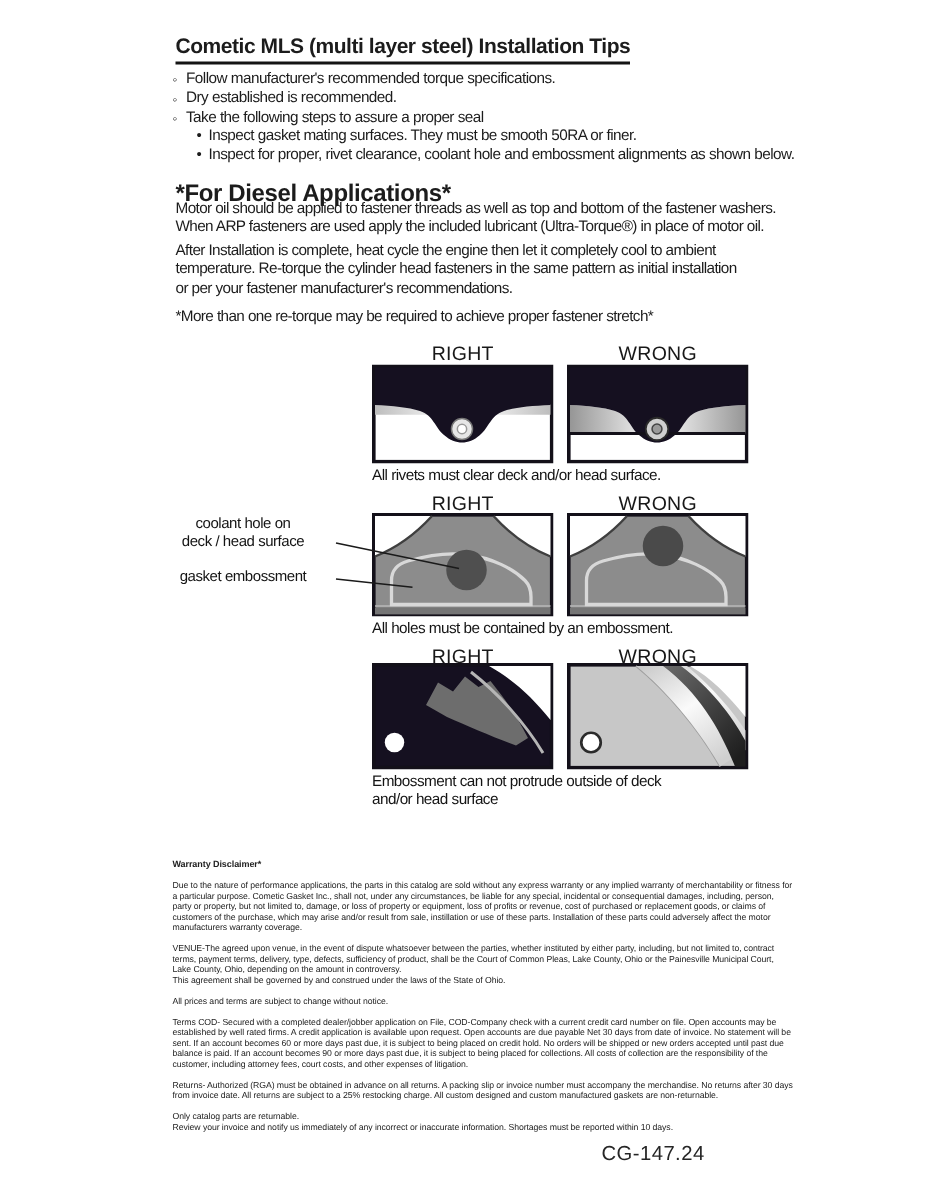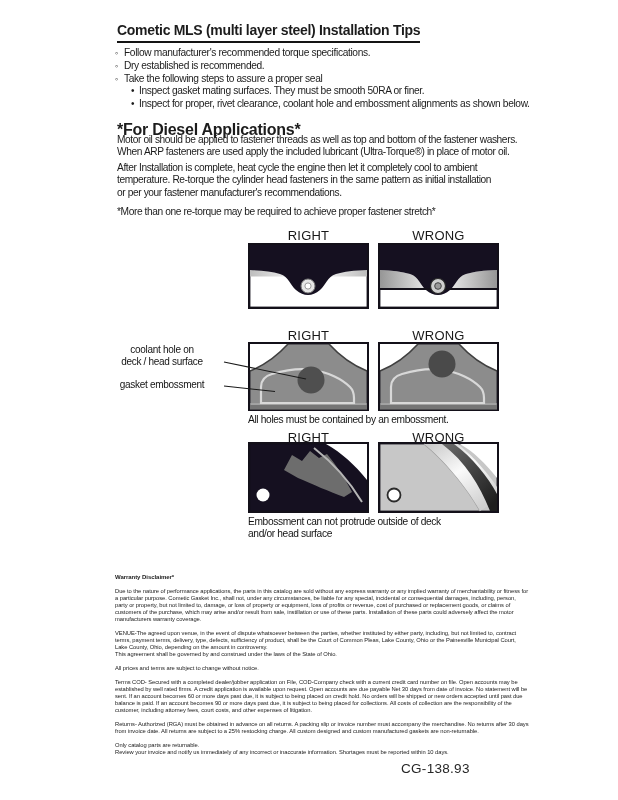--- a/index.html
+++ b/index.html
@@ -116,20 +116,21 @@
       </linearGradient>
     </defs>
     <rect x="1.2" y="1.2" width="118.6" height="63.6" fill="#ffffff" stroke="#131019" stroke-width="2.4"></rect>
     <path d="M2,27 C14,27.5 24,28.5 32,31 C41,34 42,42 48,47 C52,50.5 56,52 60,52 C64,52 68,50.5 72,47 C78,42 79,34 88,31 C96,28.5 106,27.5 119,27 L119,46 L2,46 Z" fill="url(#g1w)"></path>
     <path d="M2,2 L119,2 L119,27 C106,27.5 96,28.5 88,31 C79,34 78,42 72,47 C68,50.5 64,52 60,52 C56,52 52,50.5 48,47 C42,42 41,34 32,31 C24,28.5 14,27.5 2,27 Z" fill="#151020"></path>
     <path d="M2,46 L119,46" stroke="#131019" stroke-width="2"></path>
     <circle cx="60" cy="43" r="7.5" fill="#cfcfcf" stroke="#2a2a2a" stroke-width="1.2"></circle>
     <circle cx="60" cy="43" r="3.3" fill="#9a9a9a" stroke="#444" stroke-width="1"></circle>
   </svg>
 
+  <div class="abs caption cap1">All rivets must clear deck and/or head surface.</div>
 
   <div class="abs dlabel row2-labels at-left-box">RIGHT</div>
   <div class="abs dlabel row2-labels at-right-box">WRONG</div>
 
   <div class="abs side-label coolant-label">coolant hole on
 deck / head surface</div>
   <div class="abs side-label emboss-label">gasket embossment</div>
 
   <svg class="abs connector" width="95" height="42" viewBox="0 0 95 42">
     <path d="M4,7 L86,24" stroke="#1a1a1a" stroke-width="1.1"></path>
@@ -201,15 +202,15 @@
     <p>Due to the nature of performance applications, the parts in this catalog are sold without any express warranty or any implied warranty of merchantability or fitness for a particular purpose.  Cometic Gasket Inc., shall not, under any circumstances, be liable for any special, incidental or consequential damages, including, person, party or property, but not limited to, damage, or loss of property or equipment, loss of profits or revenue, cost of purchased or replacement goods, or claims of customers of the purchase, which may arise and/or result from sale, instillation or use of these parts.  Installation of these parts could adversely affect the motor manufacturers warranty coverage.</p>
     <p>VENUE-The agreed upon venue, in the event of dispute whatsoever between the parties, whether instituted by either party, including, but not limited to, contract terms, payment terms, delivery, type, defects, sufficiency of product, shall be the Court of Common Pleas, Lake County, Ohio or the Painesville Municipal Court, Lake County, Ohio, depending on the amount in controversy.
 This agreement shall be governed by and construed under the laws of the State of Ohio.</p>
     <p>All prices and terms are subject to change without notice.</p>
     <p>Terms COD- Secured with a completed dealer/jobber application on File, COD-Company check with a current credit card number on file.  Open accounts may be established by well rated firms.  A credit application is available upon request.  Open accounts are due payable Net 30 days from date of invoice.  No statement will be sent.  If an account becomes 60 or more days past due, it is subject to being placed on credit hold.  No orders will be shipped or new orders accepted until past due balance is paid.  If an account becomes 90 or more days past due, it is subject to being placed for collections.  All costs of collection are the responsibility of the customer, including attorney fees, court costs, and other expenses of litigation.</p>
     <p>Returns- Authorized (RGA) must be obtained in advance on all returns.  A packing slip or invoice number must accompany the merchandise.  No returns after 30 days from invoice date.  All returns are subject to a 25% restocking charge.  All custom designed and custom manufactured gaskets are non-returnable.</p>
     <p>Only catalog parts are returnable.
 Review your invoice and notify us immediately of any incorrect or inaccurate information.  Shortages must be reported within 10 days.</p>
   </div>
 
-  <div class="abs footer-code">CG-138.93</div>
+  <div class="abs footer-code">CG-147.24</div>
 
 </div>
 
 </body></html>

